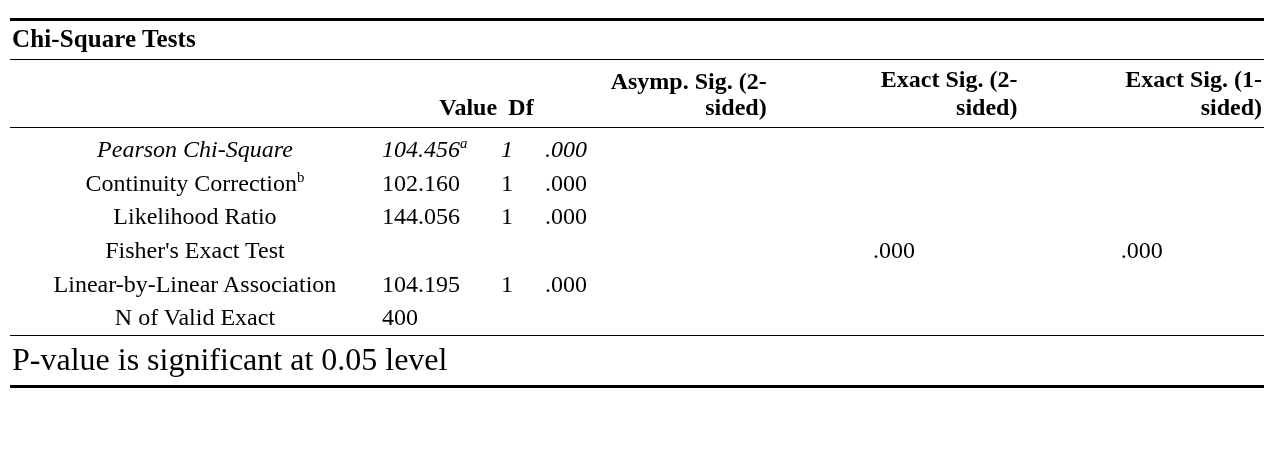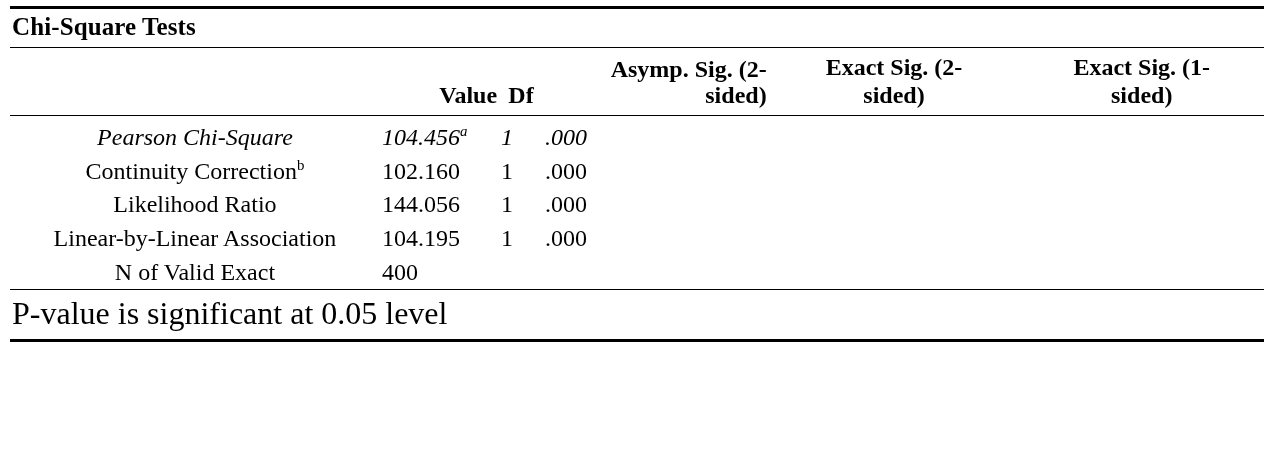--- a/index.html
+++ b/index.html
@@ -9,21 +9,21 @@
   }
   body {
     width: 1274px;
     height: 453px;
     font-family: "Liberation Serif", serif;
     color: #000000;
     overflow: hidden;
   }
   .table-wrap {
     width: 1254px;
-    margin: 0 auto;
+    margin: 12px auto;
     padding-top: 6px;
     box-sizing: border-box;
   }
   table.stats {
     width: 100%;
     border-collapse: collapse;
     table-layout: fixed;
   }
   
   .rule-top td {
@@ -74,21 +74,21 @@
     text-align: left;
     padding: 5px 2px 7px 2px;
   }
   sup {
     font-size: 0.62em;
     vertical-align: super;
     line-height: 0;
   }
   .two-line {
     display: block;
-    text-align: center;
+    text-align: right;
     line-height: 1.15;
   }
 </style>
 </head>
 <body>
 
 <div class="table-wrap">
   <table class="stats">
     <colgroup>
       <col style="width:29.5%">
@@ -141,20 +141,28 @@
 
       <tr class="data">
         <td class="c-label"><span>Likelihood Ratio</span><sup></sup></td>
         <td class="c-value"><span>144.056</span><sup></sup></td>
         <td class="c-df">1</td>
         <td class="c-asymp">.000</td>
         <td class="c-e2"></td>
         <td class="c-e1"></td>
       </tr>
 
+      <tr class="data">
+        <td class="c-label"><span>Fisher's Exact Test</span><sup></sup></td>
+        <td class="c-value"><span></span><sup></sup></td>
+        <td class="c-df"></td>
+        <td class="c-asymp"></td>
+        <td class="c-e2">.000</td>
+        <td class="c-e1">.000</td>
+      </tr>
 
       <tr class="data">
         <td class="c-label"><span>Linear-by-Linear Association</span><sup></sup></td>
         <td class="c-value"><span>104.195</span><sup></sup></td>
         <td class="c-df">1</td>
         <td class="c-asymp">.000</td>
         <td class="c-e2"></td>
         <td class="c-e1"></td>
       </tr>
 

